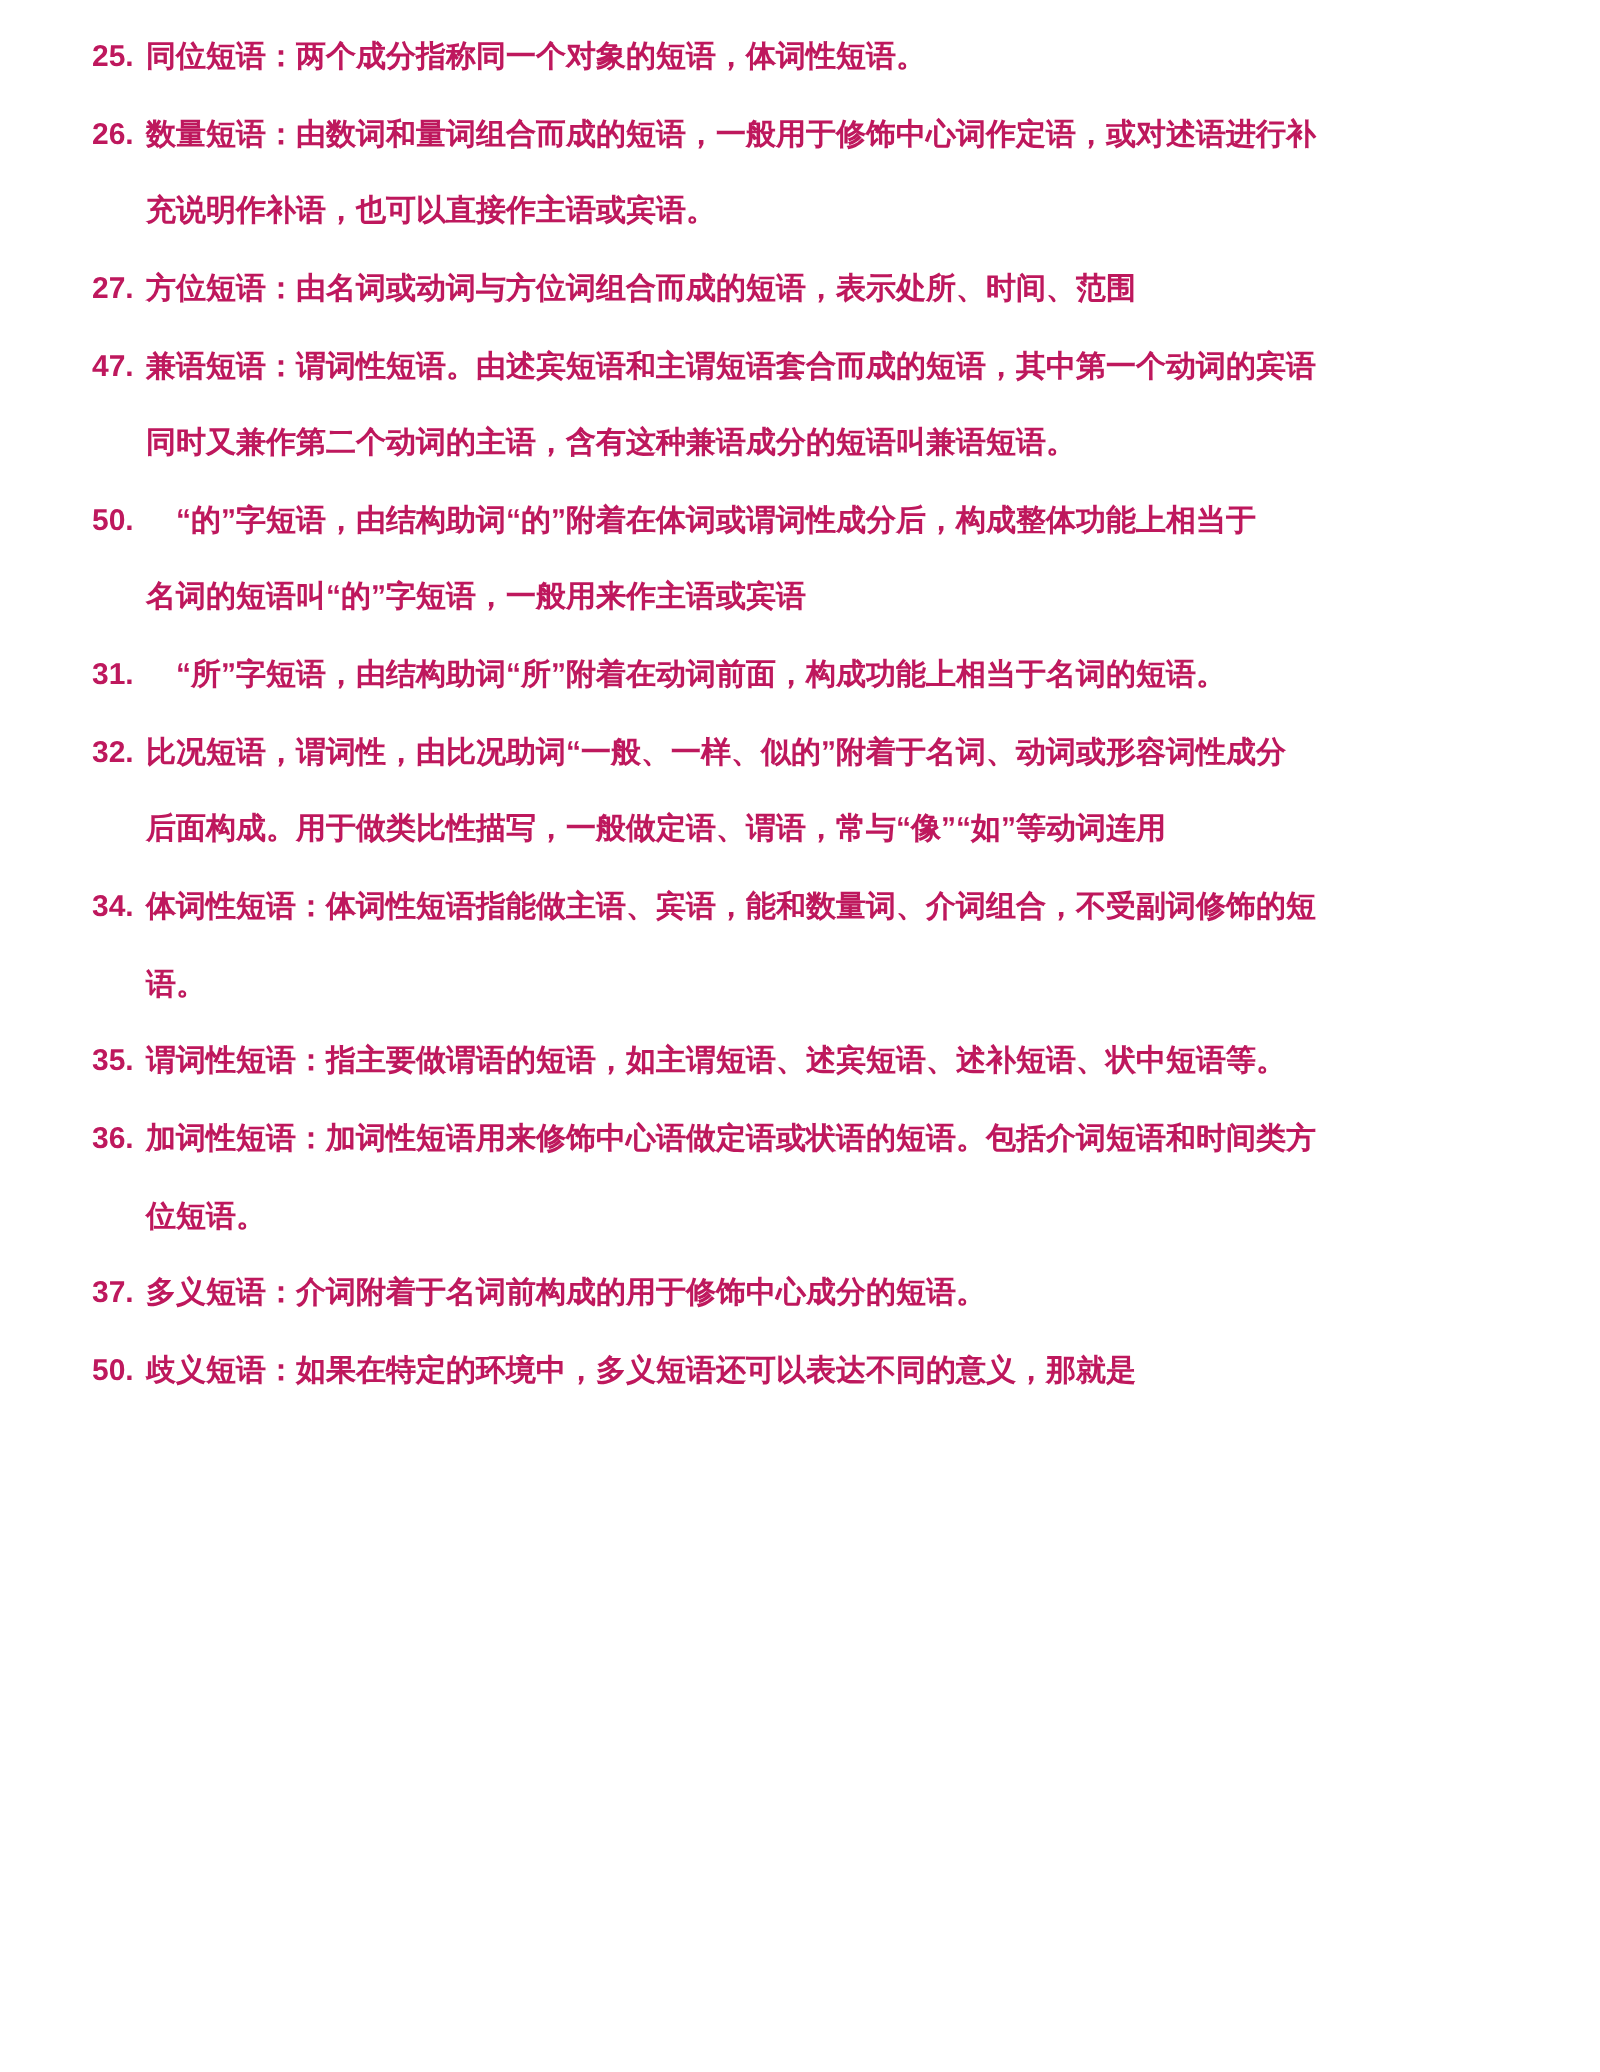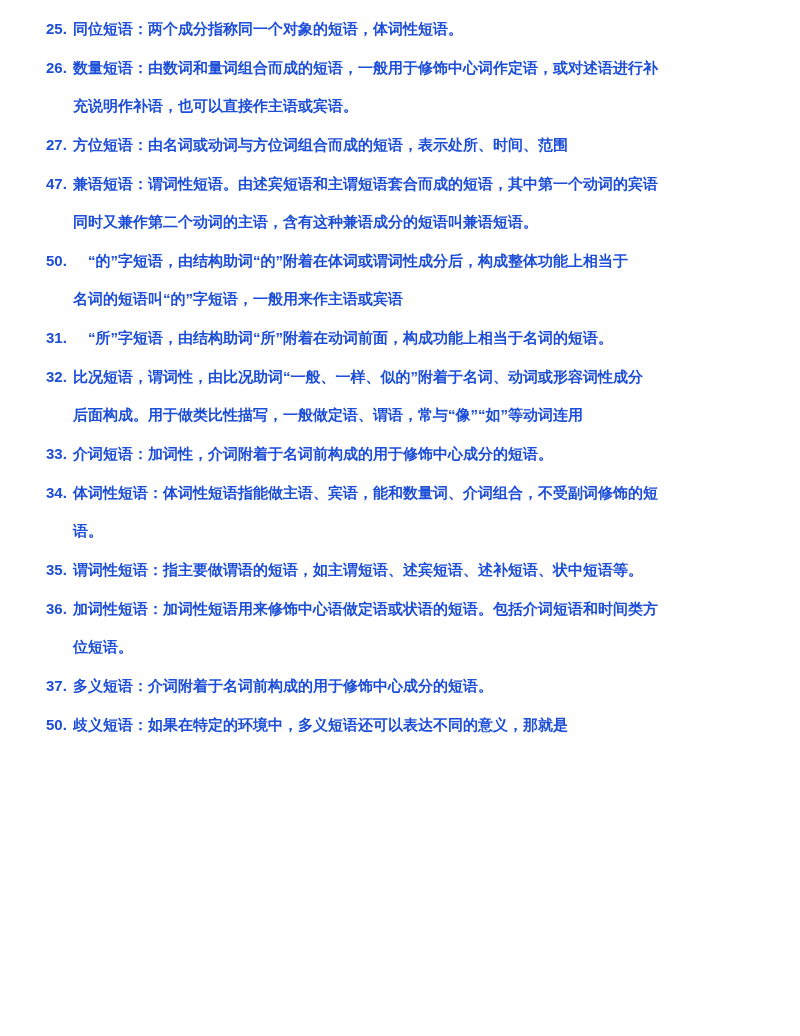--- a/index.html
+++ b/index.html
@@ -36,21 +36,21 @@
     min-width: 27px;
     font-weight: 700;
   }
   .cont {
     padding-left: 27px;
   }
 </style>
 </head>
 <body>
 
-<div class="doc" style="color: #1d4ed8;">
+<div class="doc" style="color: #be185d;">
     <div class="item">
       <div class="line"><span class="num">25.</span><span>同位短语：两个成分指称同一个对象的短语，体词性短语。</span></div>
     </div>
     <div class="item">
       <div class="line"><span class="num">26.</span><span>数量短语：由数词和量词组合而成的短语，一般用于修饰中心词作定语，或对述语进行补</span></div>
       <div class="line cont"><span>充说明作补语，也可以直接作主语或宾语。</span></div>
     </div>
     <div class="item">
       <div class="line"><span class="num">27.</span><span>方位短语：由名词或动词与方位词组合而成的短语，表示处所、时间、范围</span></div>
     </div>
@@ -63,23 +63,20 @@
       <div class="line cont"><span>名词的短语叫“的”字短语，一般用来作主语或宾语</span></div>
     </div>
     <div class="item">
       <div class="line"><span class="num">31.</span><span>　“所”字短语，由结构助词“所”附着在动词前面，构成功能上相当于名词的短语。</span></div>
     </div>
     <div class="item">
       <div class="line"><span class="num">32.</span><span>比况短语，谓词性，由比况助词“一般、一样、似的”附着于名词、动词或形容词性成分</span></div>
       <div class="line cont"><span>后面构成。用于做类比性描写，一般做定语、谓语，常与“像”“如”等动词连用</span></div>
     </div>
     <div class="item">
-      <div class="line"><span class="num">33.</span><span>介词短语：加词性，介词附着于名词前构成的用于修饰中心成分的短语。</span></div>
-    </div>
-    <div class="item">
       <div class="line"><span class="num">34.</span><span>体词性短语：体词性短语指能做主语、宾语，能和数量词、介词组合，不受副词修饰的短</span></div>
       <div class="line cont"><span>语。</span></div>
     </div>
     <div class="item">
       <div class="line"><span class="num">35.</span><span>谓词性短语：指主要做谓语的短语，如主谓短语、述宾短语、述补短语、状中短语等。</span></div>
     </div>
     <div class="item">
       <div class="line"><span class="num">36.</span><span>加词性短语：加词性短语用来修饰中心语做定语或状语的短语。包括介词短语和时间类方</span></div>
       <div class="line cont"><span>位短语。</span></div>
     </div>

